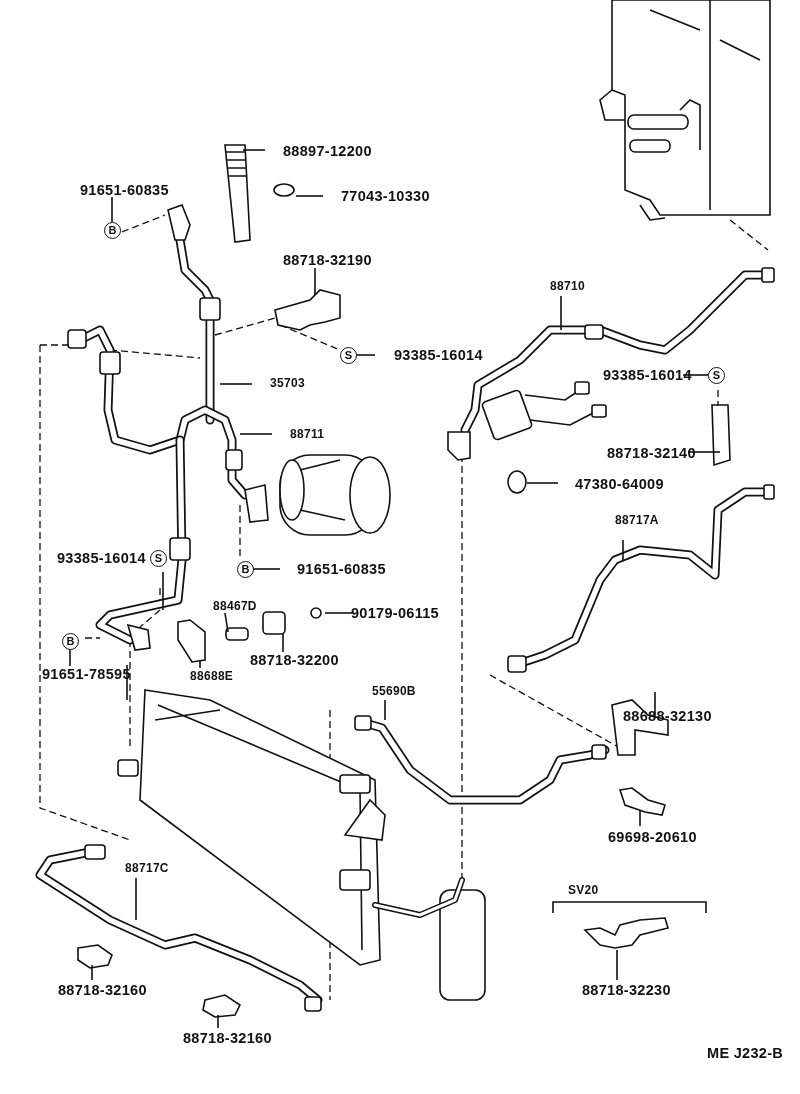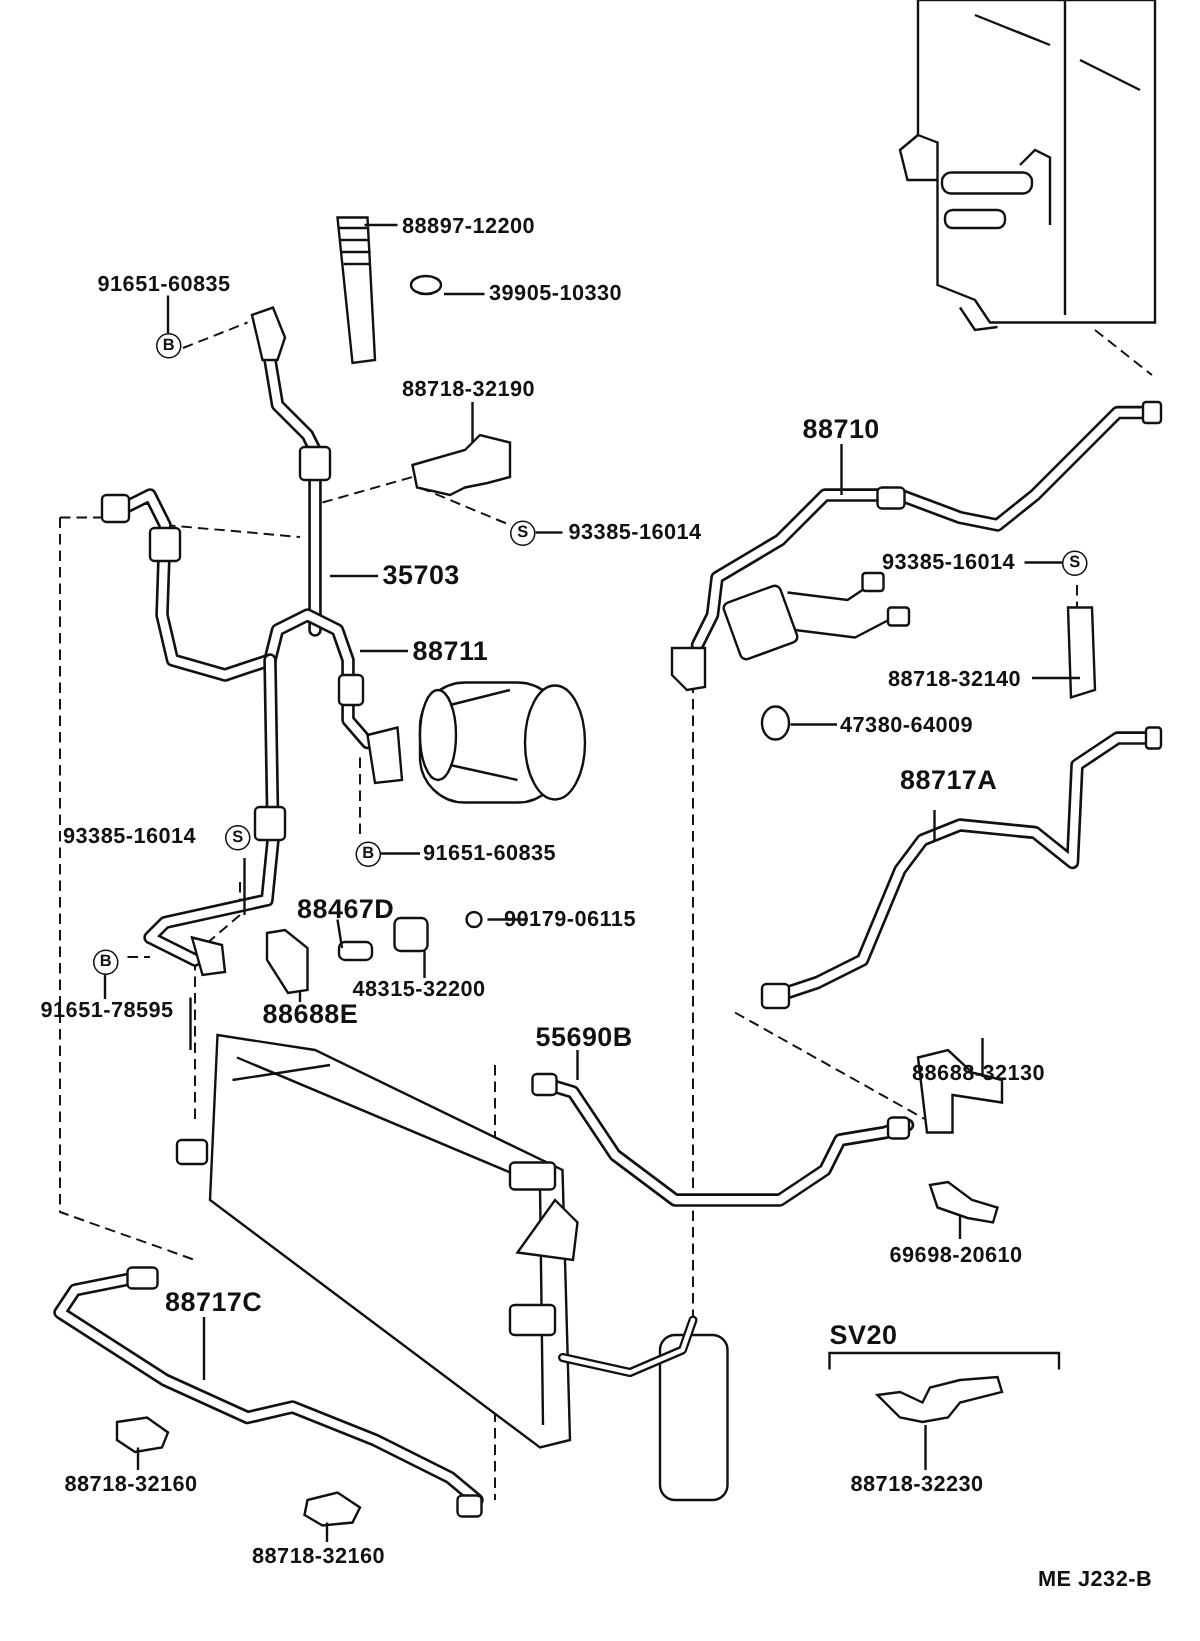--- a/index.html
+++ b/index.html
@@ -1,19 +1,19 @@
 <!DOCTYPE html>
 <html><head>
 <meta charset="utf-8">
 <style>
   html,body{margin:0;padding:0;background:#fff;}
   body{width:800px;height:1094px;position:relative;overflow:hidden;font-family:"Liberation Sans","DejaVu Sans",sans-serif;}
   svg.dia{position:absolute;left:0;top:0;}
-  .lbl{position:absolute;font-size:14.5px;font-weight:bold;color:#111;white-space:nowrap;letter-spacing:0.3px;line-height:16px;}
-  .big{font-size:18px;}
+  .lbl{position:absolute;font-size:14.5px;font-weight:bold;color:#111;white-space:nowrap;letter-spacing:0.3px;line-height:16px;margin-left:15px;}
+  .big{font-size:12px;}
   .circ{position:absolute;width:15px;height:15px;border:1.4px solid #111;border-radius:50%;font-size:11px;font-weight:bold;text-align:center;line-height:15px;color:#111;background:#fff;}
   .ln{stroke:#111;stroke-width:1.6;fill:none;}
   .pipe{stroke:#111;stroke-width:9;fill:none;stroke-linecap:round;stroke-linejoin:round;}
   .pipei{stroke:#fff;stroke-width:5.5;fill:none;stroke-linecap:round;stroke-linejoin:round;}
   .thin{stroke:#111;stroke-width:6;fill:none;stroke-linecap:round;stroke-linejoin:round;}
   .thini{stroke:#fff;stroke-width:3;fill:none;stroke-linecap:round;stroke-linejoin:round;}
   .dash{stroke:#111;stroke-width:1.3;fill:none;stroke-dasharray:7 4;}
   .part{fill:#fff;stroke:#111;stroke-width:1.6;}
 </style>
 </head>
@@ -176,38 +176,38 @@
   <path class="ln" d="M385 700 L385 720"></path>
   <path class="ln" d="M655 692 L655 718"></path>
   <path class="ln" d="M640 810 L640 826"></path>
   <path class="ln" d="M136 878 L136 920"></path>
   <path class="ln" d="M92 965 L92 980"></path>
   <path class="ln" d="M218 1015 L218 1028"></path>
   <path class="ln" d="M617 950 L617 980"></path>
 </svg>
 
 <div class="lbl" style="left:268px;top:143px">88897-12200</div>
-<div class="lbl" style="left:326px;top:188px">39905-10330</div>
+<div class="lbl" style="left:326px;top:188px">77043-10330</div>
 <div class="lbl" style="left:65px;top:182px">91651-60835</div>
 <div class="circ" style="left:104px;top:222px">B</div>
 <div class="lbl" style="left:268px;top:252px">88718-32190</div>
 <div class="circ" style="left:340px;top:347px">S</div>
 <div class="lbl" style="left:379px;top:347px">93385-16014</div>
 <div class="lbl big" style="left:255px;top:375px">35703</div>
 <div class="lbl big" style="left:275px;top:426px">88711</div>
 <div class="lbl" style="left:42px;top:550px">93385-16014</div>
 <div class="circ" style="left:150px;top:550px">S</div>
 <div class="circ" style="left:237px;top:561px">B</div>
 <div class="lbl" style="left:282px;top:561px">91651-60835</div>
 <div class="lbl big" style="left:198px;top:598px">88467D</div>
 <div class="lbl" style="left:336px;top:605px">90179-06115</div>
 <div class="circ" style="left:62px;top:633px">B</div>
 <div class="lbl" style="left:27px;top:666px">91651-78595</div>
 <div class="lbl big" style="left:175px;top:668px">88688E</div>
-<div class="lbl" style="left:235px;top:652px">48315-32200</div>
+<div class="lbl" style="left:235px;top:652px">88718-32200</div>
 <div class="lbl big" style="left:535px;top:278px">88710</div>
 <div class="lbl" style="left:588px;top:367px">93385-16014</div>
 <div class="circ" style="left:708px;top:367px">S</div>
 <div class="lbl" style="left:592px;top:445px">88718-32140</div>
 <div class="lbl" style="left:560px;top:476px">47380-64009</div>
 <div class="lbl big" style="left:600px;top:512px">88717A</div>
 <div class="lbl big" style="left:357px;top:683px">55690B</div>
 <div class="lbl" style="left:608px;top:708px">88688-32130</div>
 <div class="lbl" style="left:593px;top:829px">69698-20610</div>
 <div class="lbl big" style="left:110px;top:860px">88717C</div>

